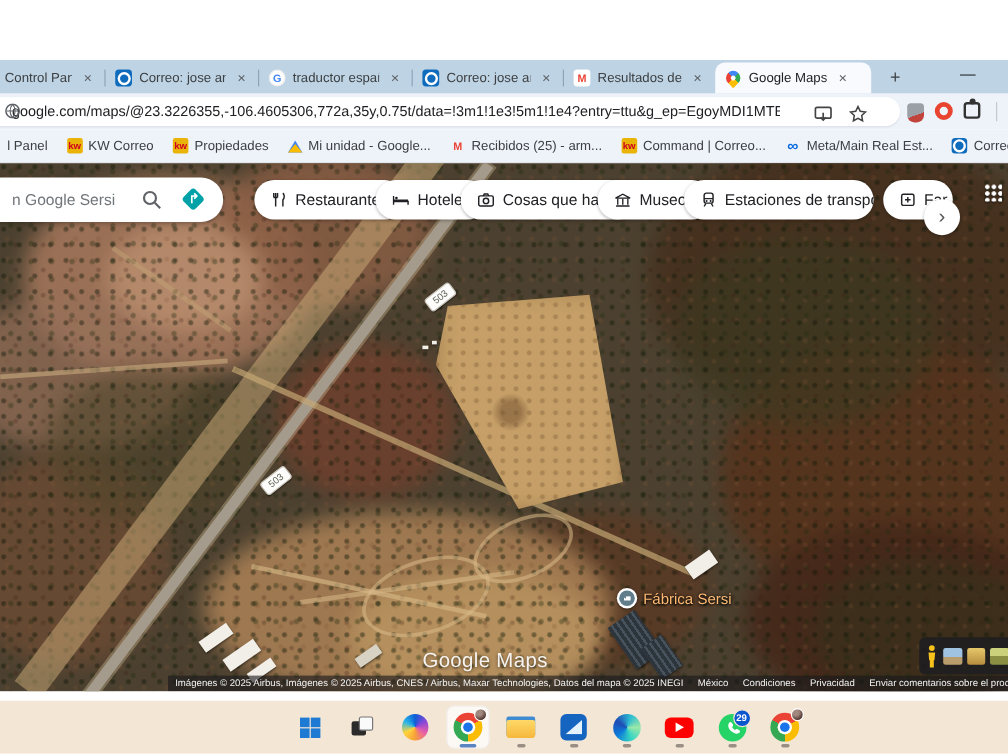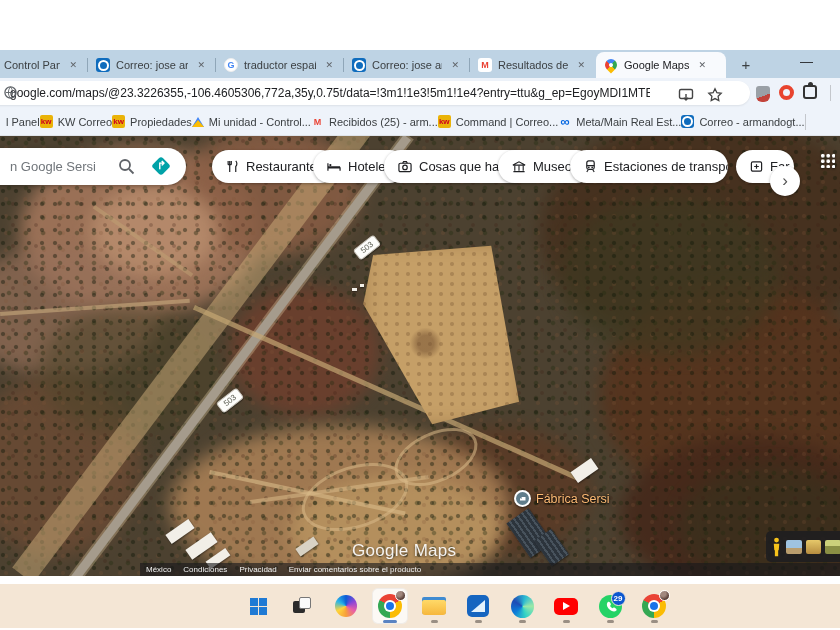--- a/index.html
+++ b/index.html
@@ -43,21 +43,21 @@
     background:linear-gradient(160deg,#9aa0a6 60%, #c2433b 60%); border-radius:3px 3px 6px 6px; }
   .ext-o { position:absolute; left:779px; top:7px; width:15px; height:15px; border:4px solid #e8442f;
     border-radius:50%; }
   .ext-puzzle { position:absolute; left:803px; top:7px; width:14px; height:14px; border:2px solid #333;
     border-radius:3px; }
   .ext-puzzle::after { content:""; position:absolute; left:3px; top:-5px; width:5px; height:5px;
     background:#333; border-radius:50%; }
   .toolbar-sep { position:absolute; left:830px; top:7px; width:1px; height:16px; background:#c4c7cc; }
 
   #bookmarksbar { position:absolute; left:0; top:108px; width:840px; height:28px; background:#eef3fa;
-    display:flex; align-items:center; gap:0; padding-left:6px; font-size:11px; color:#3c4043;
+    display:flex; align-items:center; gap:16px; padding-left:6px; font-size:11px; color:#3c4043;
     border-bottom:1px solid #dfe4ea; }
   .bm { display:flex; align-items:center; gap:5px; white-space:nowrap; flex:0 0 auto; }
   .bm-ico { width:13px; height:13px; display:flex; align-items:center; justify-content:center;
     font-size:9px; font-weight:bold; flex-shrink:0; }
   .kw { color:#ce011f; background:#eab308; border-radius:2px; padding:0 1px; font-size:8px; }
   .drive-tri { width:0; height:0; border-left:6px solid transparent; border-right:6px solid transparent;
     border-bottom:10px solid #4285f4; position:relative; }
   .drive-tri::before { content:""; position:absolute; left:-6px; top:3px; width:0; height:0;
     border-left:6px solid transparent; border-right:6px solid transparent; border-bottom:7px solid #fbbc04; }
   .meta { color:#0668e1; font-size:13px; font-weight:bold; }
@@ -248,21 +248,21 @@
     <div class="bm">
       <span class="bm-ico kw">kw</span>
       <span>KW Correo</span>
     </div>
     <div class="bm">
       <span class="bm-ico kw">kw</span>
       <span>Propiedades</span>
     </div>
     <div class="bm">
       <span class="drive-tri"></span>
-      <span>Mi unidad - Control...</span>
+      <span>Mi unidad - Google...</span>
     </div>
     <div class="bm">
       <span class="bm-ico gmail-m">M</span>
       <span>Recibidos (25) - arm...</span>
     </div>
     <div class="bm">
       <span class="bm-ico kw">kw</span>
       <span>Command | Correo...</span>
     </div>
     <div class="bm">
@@ -401,20 +401,21 @@
       <svg width="12" height="22" viewBox="0 0 12 22">
         <circle cx="6" cy="3.5" r="2.6" fill="#f6c21b"></circle>
         <path d="M3 7.5h6l-.6 7H7.8V21H4.2v-6.5H3.6z" fill="#f6c21b"></path>
       </svg>
       <span class="thumb thumb1"></span>
       <span class="thumb thumb2"></span>
       <span class="thumb thumb3"></span>
     </div>
 
     <div id="attrib">
+      <span>Imágenes © 2025 Airbus, Imágenes © 2025 Airbus, CNES / Airbus, Maxar Technologies, Datos del mapa © 2025 INEGI</span>
       <span class="links">
         <span>México</span>
         <span>Condiciones</span>
         <span>Privacidad</span>
         <span>Enviar comentarios sobre el producto</span>
       </span>
 
     </div>
   </div>
 

